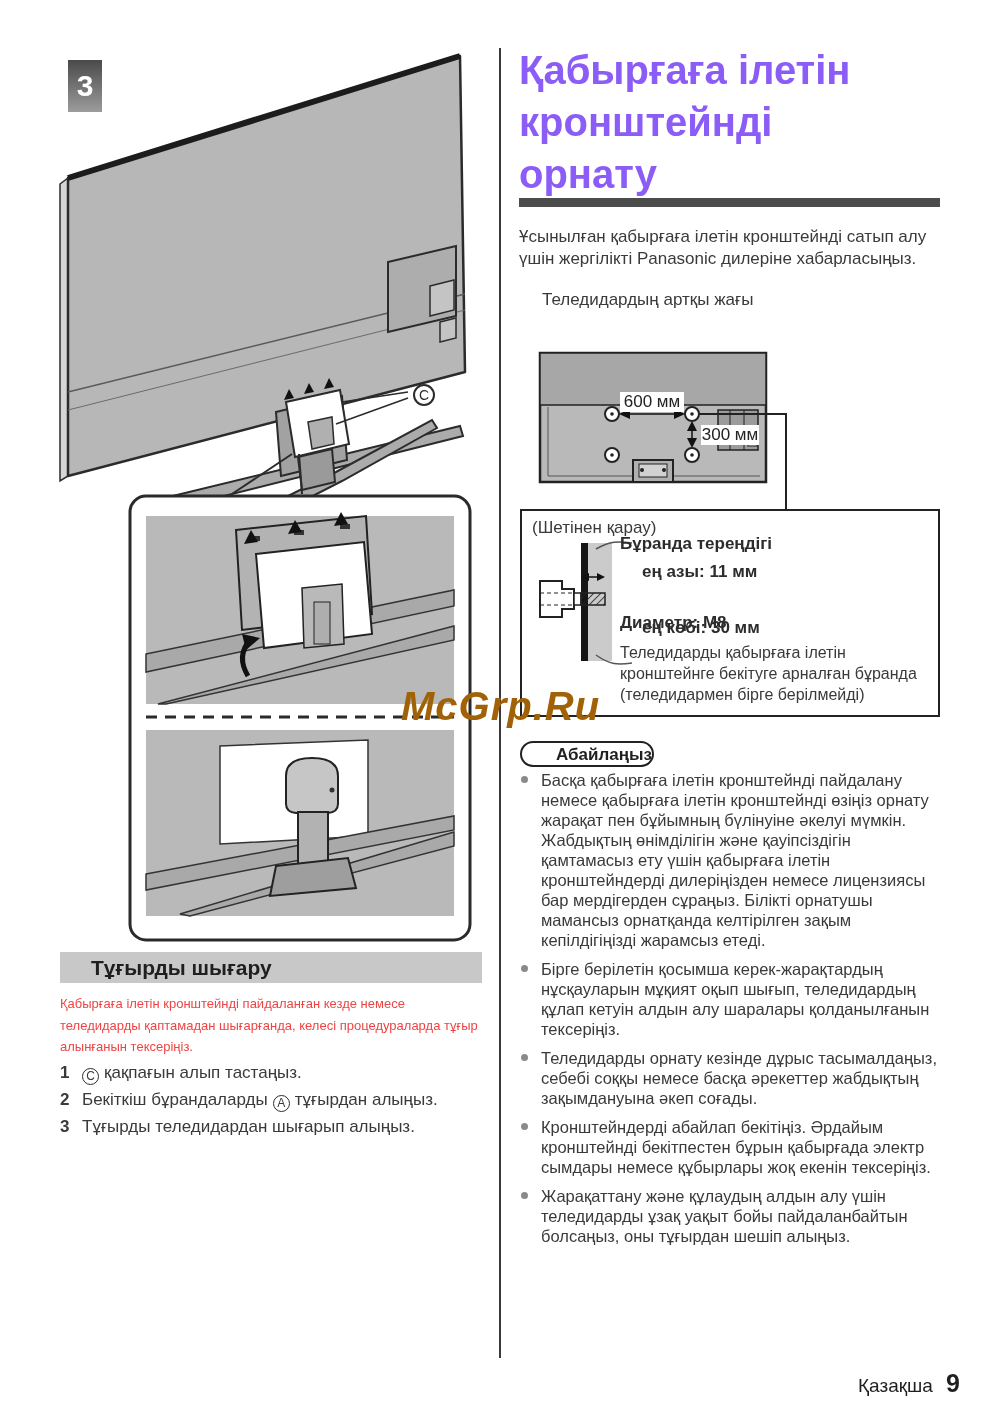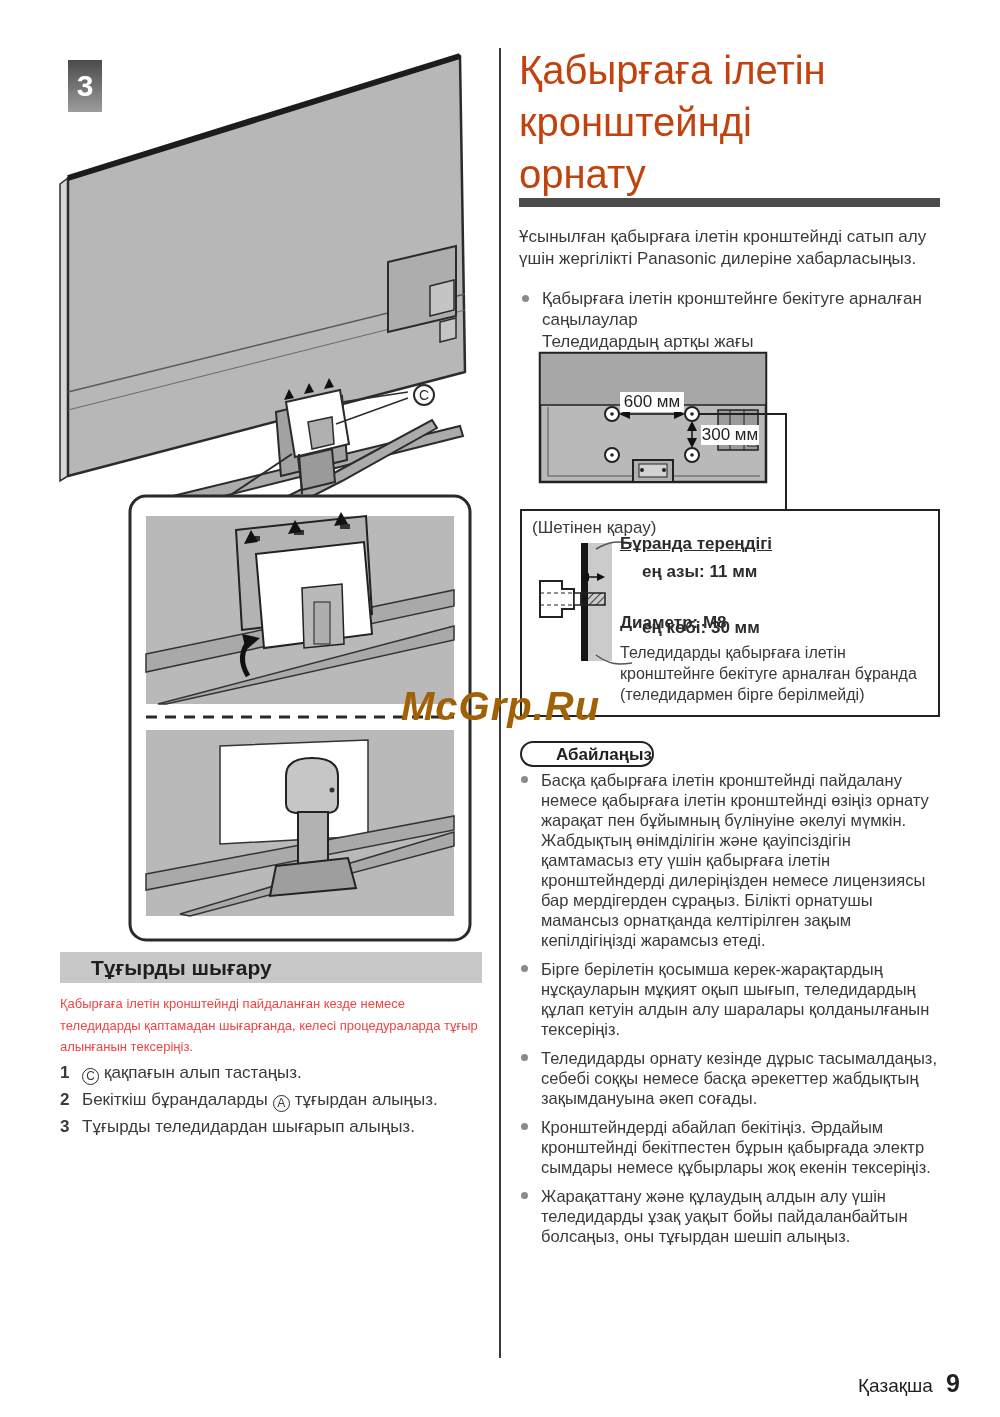--- a/index.html
+++ b/index.html
@@ -22,39 +22,39 @@
   .step-row { display:flex; margin-bottom:4px; line-height:22px; }
   .step-num { font-weight:bold; width:22px; flex:0 0 22px; }
   .circ { display:inline-block; width:17px; height:17px; border:1.4px solid #2b2b2b; border-radius:50%;
     font-size:12px; line-height:15px; text-align:center; vertical-align:-2px; margin:0 5px 0 0; }
   .circ.mid { margin:0 5px; }
 
   
   .divider { position:absolute; left:499px; top:48px; width:2px; height:1310px; background:#3a3a3a; }
 
   
-  .title { position:absolute; left:519px; top:44px; width:424px; font-size:40px; font-weight:normal;
-    line-height:52px; color:#c2410c; letter-spacing:0; }
+  .title { position:absolute; left:519px; top:44px; width:424px; font-size:40px; font-weight:bold;
+    line-height:52px; color:#8b5cf6; letter-spacing:0; }
   .title-rule { position:absolute; left:519px; top:198px; width:421px; height:9px; background:#4c4c4c; }
   .intro { position:absolute; left:519px; top:226px; width:422px; font-size:17px; line-height:21.5px; color:#3a3a3a; }
   .mount-bullet { position:absolute; left:519px; top:288px; width:422px; font-size:17px; line-height:21px; color:#3a3a3a; }
   .mount-bullet .txt { padding-left:23px; position:relative; }
   .dot { position:absolute; left:3px; top:7px; width:7px; height:7px; border-radius:50%; background:#8a8a8a; }
   .mount-sub { padding-left:23px; margin-top:1px; }
 
   .holes-svg { position:absolute; left:538px; top:350px; }
   .dim-label { position:absolute; background:#fff; font-size:17px; color:#222; text-align:center; line-height:20px; }
   .dim-w { left:620px; top:392px; width:64px; height:20px; }
   .dim-h { left:701px; top:425px; width:58px; height:20px; }
 
   .side-box { position:absolute; left:520px; top:509px; width:420px; height:208px; border:2px solid #222; background:#fff; }
   .side-caption { position:absolute; left:10px; top:7px; font-size:17px; color:#3a3a3a; }
   .screw-svg { position:absolute; left:4px; top:22px; }
   .spec { position:absolute; font-weight:bold; font-size:17px; color:#2c2c2c; white-space:nowrap; }
-  .spec-title { left:98px; top:23px;text-decoration:underline; }
+  .spec-title { left:98px; top:23px; }
   .spec-min { left:120px; top:51px; }
   .spec-max { left:120px; top:77px;margin-top:30px; }
   .spec-dia { left:98px; top:102px; }
   .screw-note { position:absolute; left:98px; top:131px; width:302px; font-weight:normal; font-size:16px; line-height:21px; color:#3a3a3a; }
 
   .caution-pill { position:absolute; left:520px; top:741px; width:134px; height:26px; border:2px solid #222;
     border-radius:14px; font-size:17px; font-weight:bold; color:#1f1f1f; text-align:right; line-height:23px; background:#fff; }
   .caution-list { position:absolute; left:519px; top:770px; width:424px; list-style:none; }
   .caution-list li { position:relative; padding-left:22px; margin-bottom:9px; font-size:16.5px; line-height:20px; color:#3a3a3a; }
   .caution-list li .dot { top:6px; left:2px; }
@@ -146,21 +146,20 @@
 
   <div class="title">
     <div>Қабырғаға ілетін</div>
     <div>кронштейнді</div>
     <div>орнату</div>
   </div>
   <div class="title-rule"></div>
   <div class="intro">Ұсынылған қабырғаға ілетін кронштейнді сатып алу үшін жергілікті Panasonic дилеріне хабарласыңыз.</div>
 
   <div class="mount-bullet">
-    <div class="txt"><span class="dot"></span><span>Қабырғаға ілетін кронштейнге бекітуге арналған саңылаулар</span></div>
     <div class="mount-sub">Теледидардың артқы жағы</div>
   </div>
 
   <svg class="holes-svg" width="404" height="164" viewBox="0 0 404 164">
     <rect x="2" y="3" width="226" height="129" fill="#b9b9b9" stroke="#222" stroke-width="2.5"></rect>
     <rect x="2" y="3" width="226" height="52" fill="#a7a7a7" stroke="#222" stroke-width="1.5"></rect>
     <polyline points="10,57 10,126 222,126" fill="none" stroke="#555" stroke-width="1"></polyline>
     <rect x="180" y="60" width="40" height="40" fill="#9b9b9b" stroke="#222" stroke-width="1.5"></rect>
     <line x1="192" y1="60" x2="192" y2="100" stroke="#222" stroke-width="1"></line>
     <line x1="206" y1="60" x2="206" y2="100" stroke="#222" stroke-width="1"></line>

